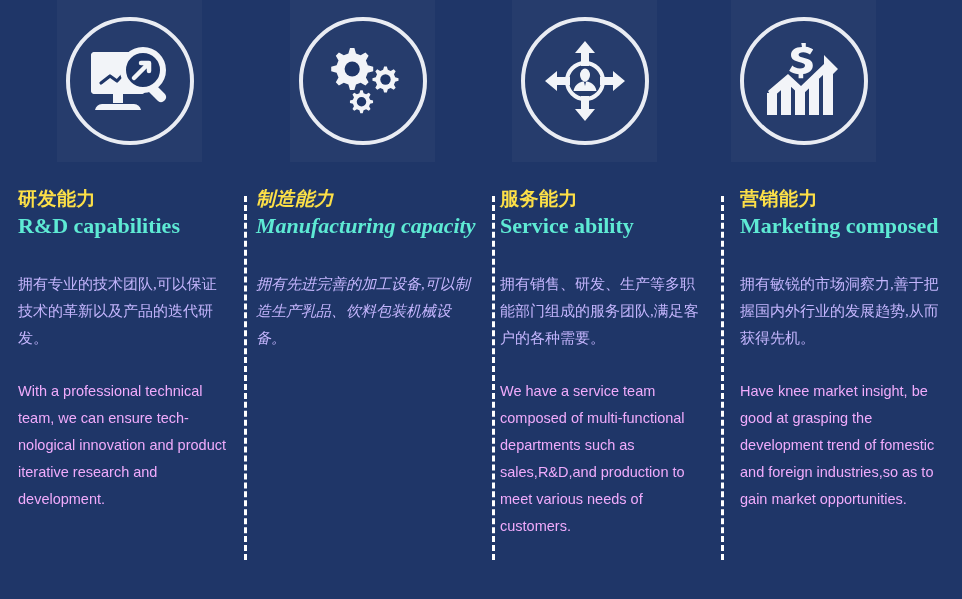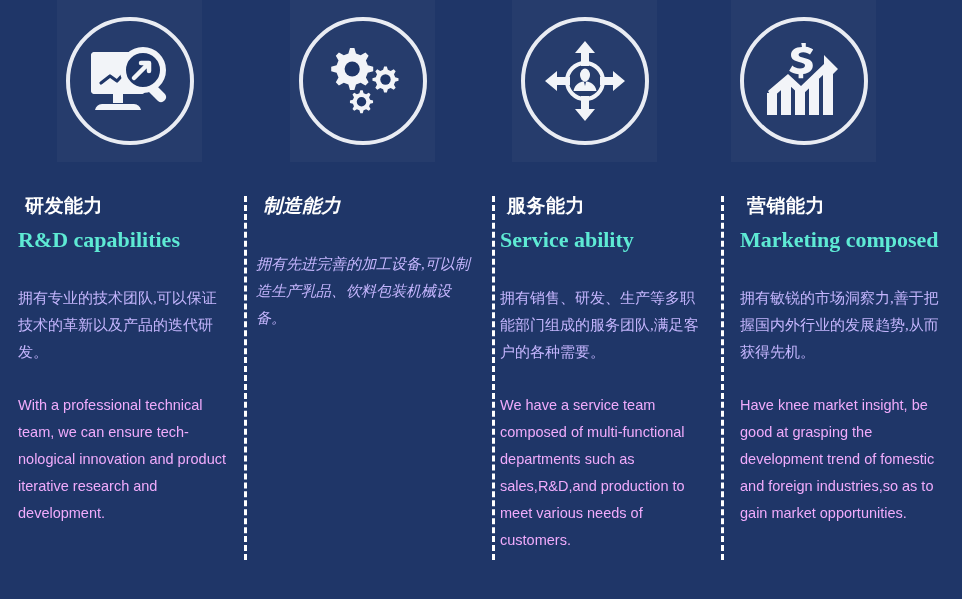--- a/index.html
+++ b/index.html
@@ -54,27 +54,27 @@
     position: absolute;
     top: 186px;
     box-sizing: border-box;
   }
   .col.c0 { left: 18px;  width: 212px; }
   .col.c1 { left: 256px; width: 222px; font-style: italic; }
   .col.c2 { left: 500px; width: 208px; }
   .col.c3 { left: 740px; width: 208px; }
 
   .title-cn {
-    color: #ffffff;
+    color: #fde047;
     font-family: "Liberation Serif", serif;
     font-weight: bold;
     font-size: 19px;
     line-height: 26px;
     letter-spacing: 0.5px;
-    margin: 7px;
+    margin: 0;
     white-space: nowrap;
   }
   .title-en {
     color: #5eead4;
     font-family: "Liberation Serif", serif;
     font-weight: bold;
     font-size: 22px;
     line-height: 27px;
     margin: 0 0 0 0;
     white-space: nowrap;
@@ -184,20 +184,21 @@
 
 <div class="col c0">
   <p class="title-cn">研发能力</p>
   <p class="title-en">R&amp;D capabilities</p>
   <p class="body-cn">拥有专业的技术团队,可以保证技术的革新以及产品的迭代研发。</p>
   <p class="body-en">With a professional technical team, we can ensure tech- nological innovation and product iterative research and development.</p>
 </div>
 
 <div class="col c1">
   <p class="title-cn">制造能力</p>
+  <p class="title-en">Manufacturing capacity</p>
   <p class="body-cn">拥有先进完善的加工设备,可以制造生产乳品、饮料包装机械设备。</p>
 </div>
 
 <div class="col c2">
   <p class="title-cn">服务能力</p>
   <p class="title-en">Service ability</p>
   <p class="body-cn">拥有销售、研发、生产等多职能部门组成的服务团队,满足客户的各种需要。</p>
   <p class="body-en">We have a service team composed of multi-functional departments such as sales,R&amp;D,and production to meet various needs of customers.</p>
 </div>
 

